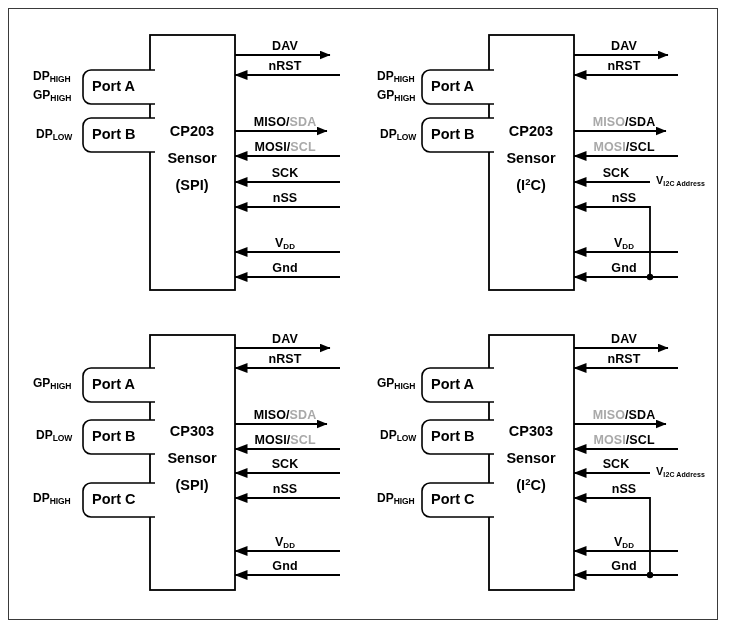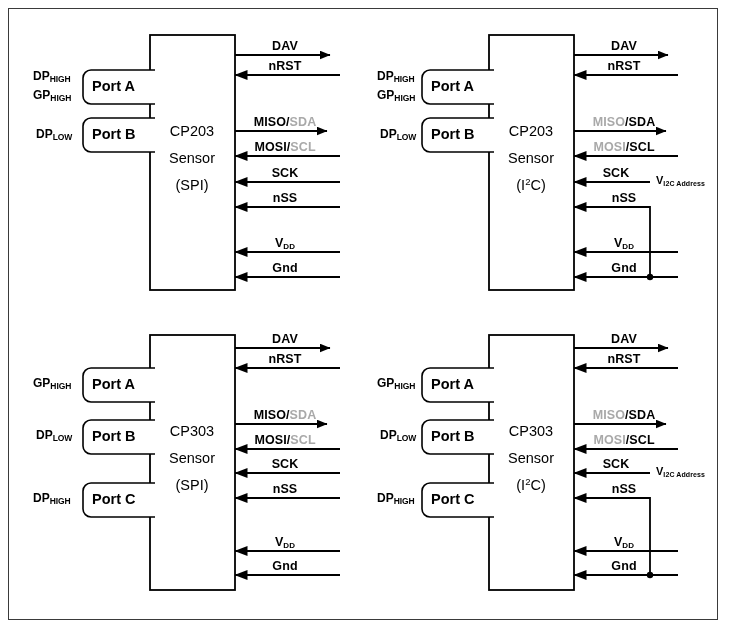--- a/index.html
+++ b/index.html
@@ -10,21 +10,21 @@
          border:1.5px solid #3a3a3a;box-sizing:border-box;background:#fff;}
   svg.layer{position:absolute;left:0;top:0;width:740px;height:638px;}
   .txt{position:absolute;white-space:nowrap;line-height:1;}
   .sig-label{font-size:12.5px;font-weight:600;letter-spacing:.1px;}
   .sig-label .dim{color:#a9a9a9;}
   .sig-label .on{color:#000;}
   .port-label{font-size:12px;font-weight:700;}
   .port-label sub{font-size:8.5px;font-weight:700;vertical-align:baseline;
                   position:relative;top:2px;letter-spacing:-.1px;}
   .port-name{font-size:14.5px;font-weight:600;}
-  .chip-line{font-size:14.5px;font-weight:400;text-align:left;}
+  .chip-line{font-size:14.5px;font-weight:700;text-align:left;}
   .chip-line sup{font-size:9.5px;vertical-align:baseline;position:relative;top:-5px;}
   .vaddr{font-size:11px;font-weight:600;}
   .vaddr sub{font-size:7px;font-weight:700;vertical-align:baseline;
              position:relative;top:2px;letter-spacing:.1px;}
   .vdd sub{font-size:8px;font-weight:700;vertical-align:baseline;
            position:relative;top:2px;}
   .ctr{transform:translateX(-50%);}
 </style>
 </head>
 <body>

